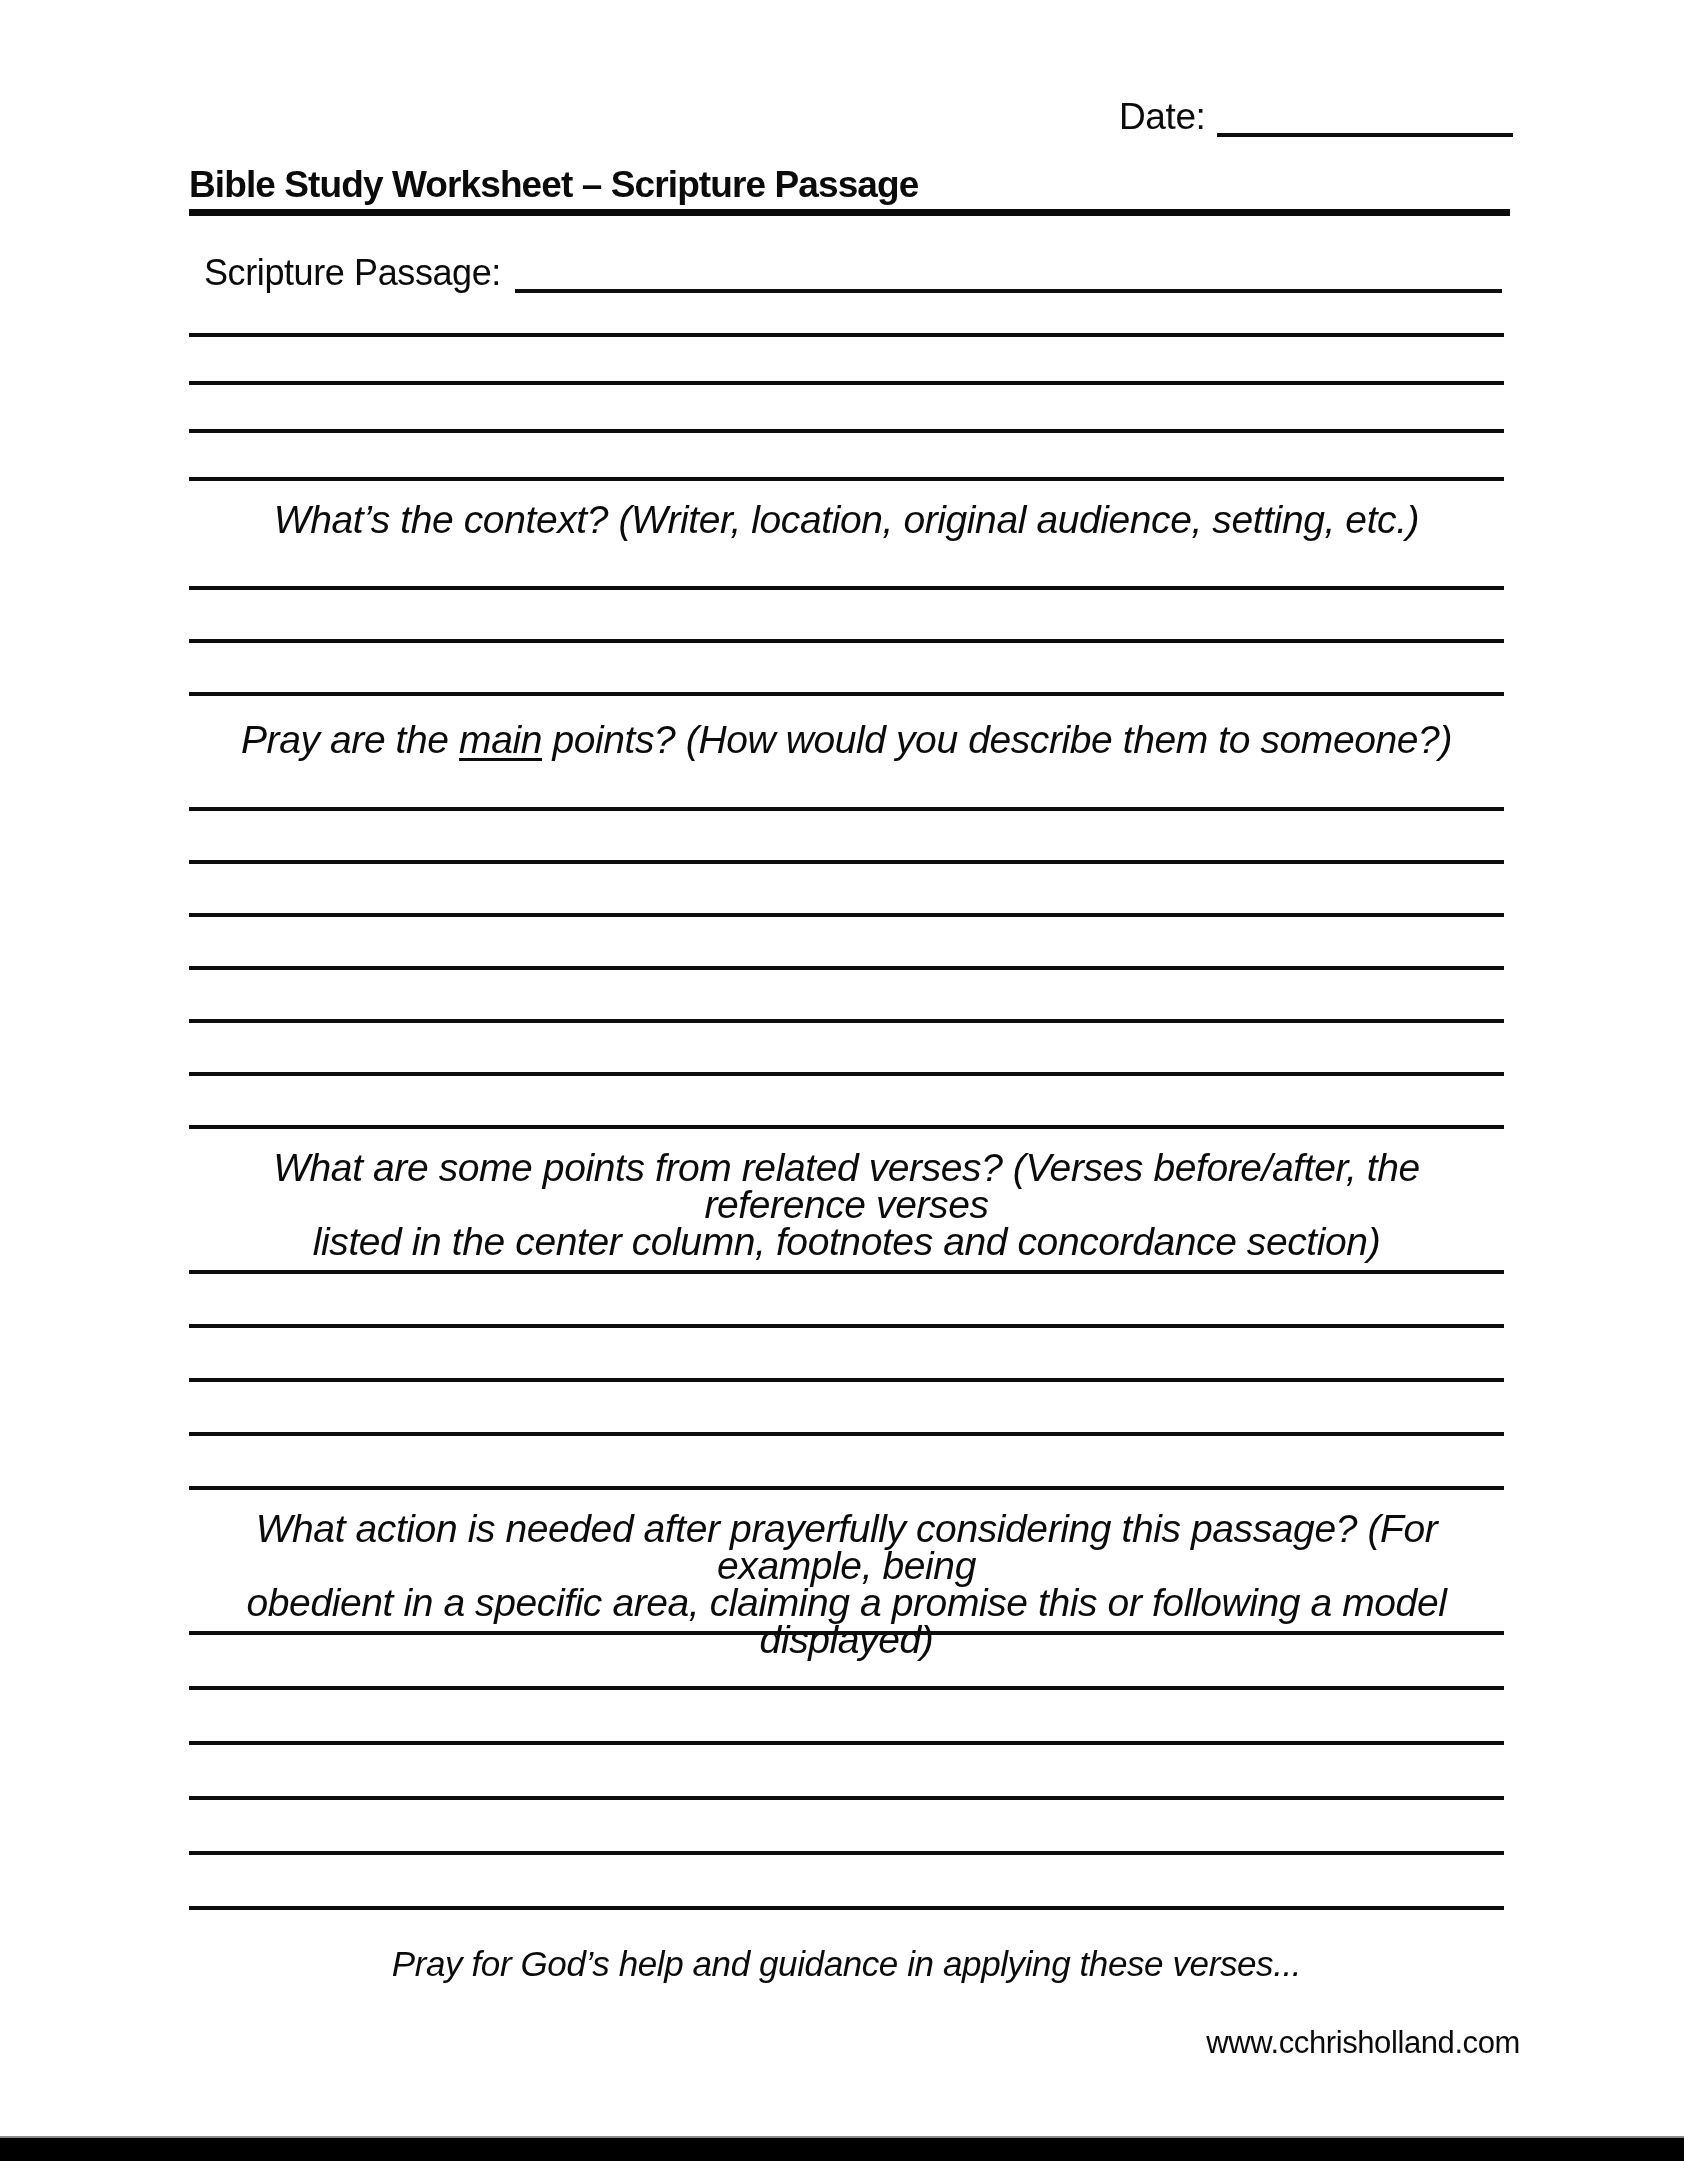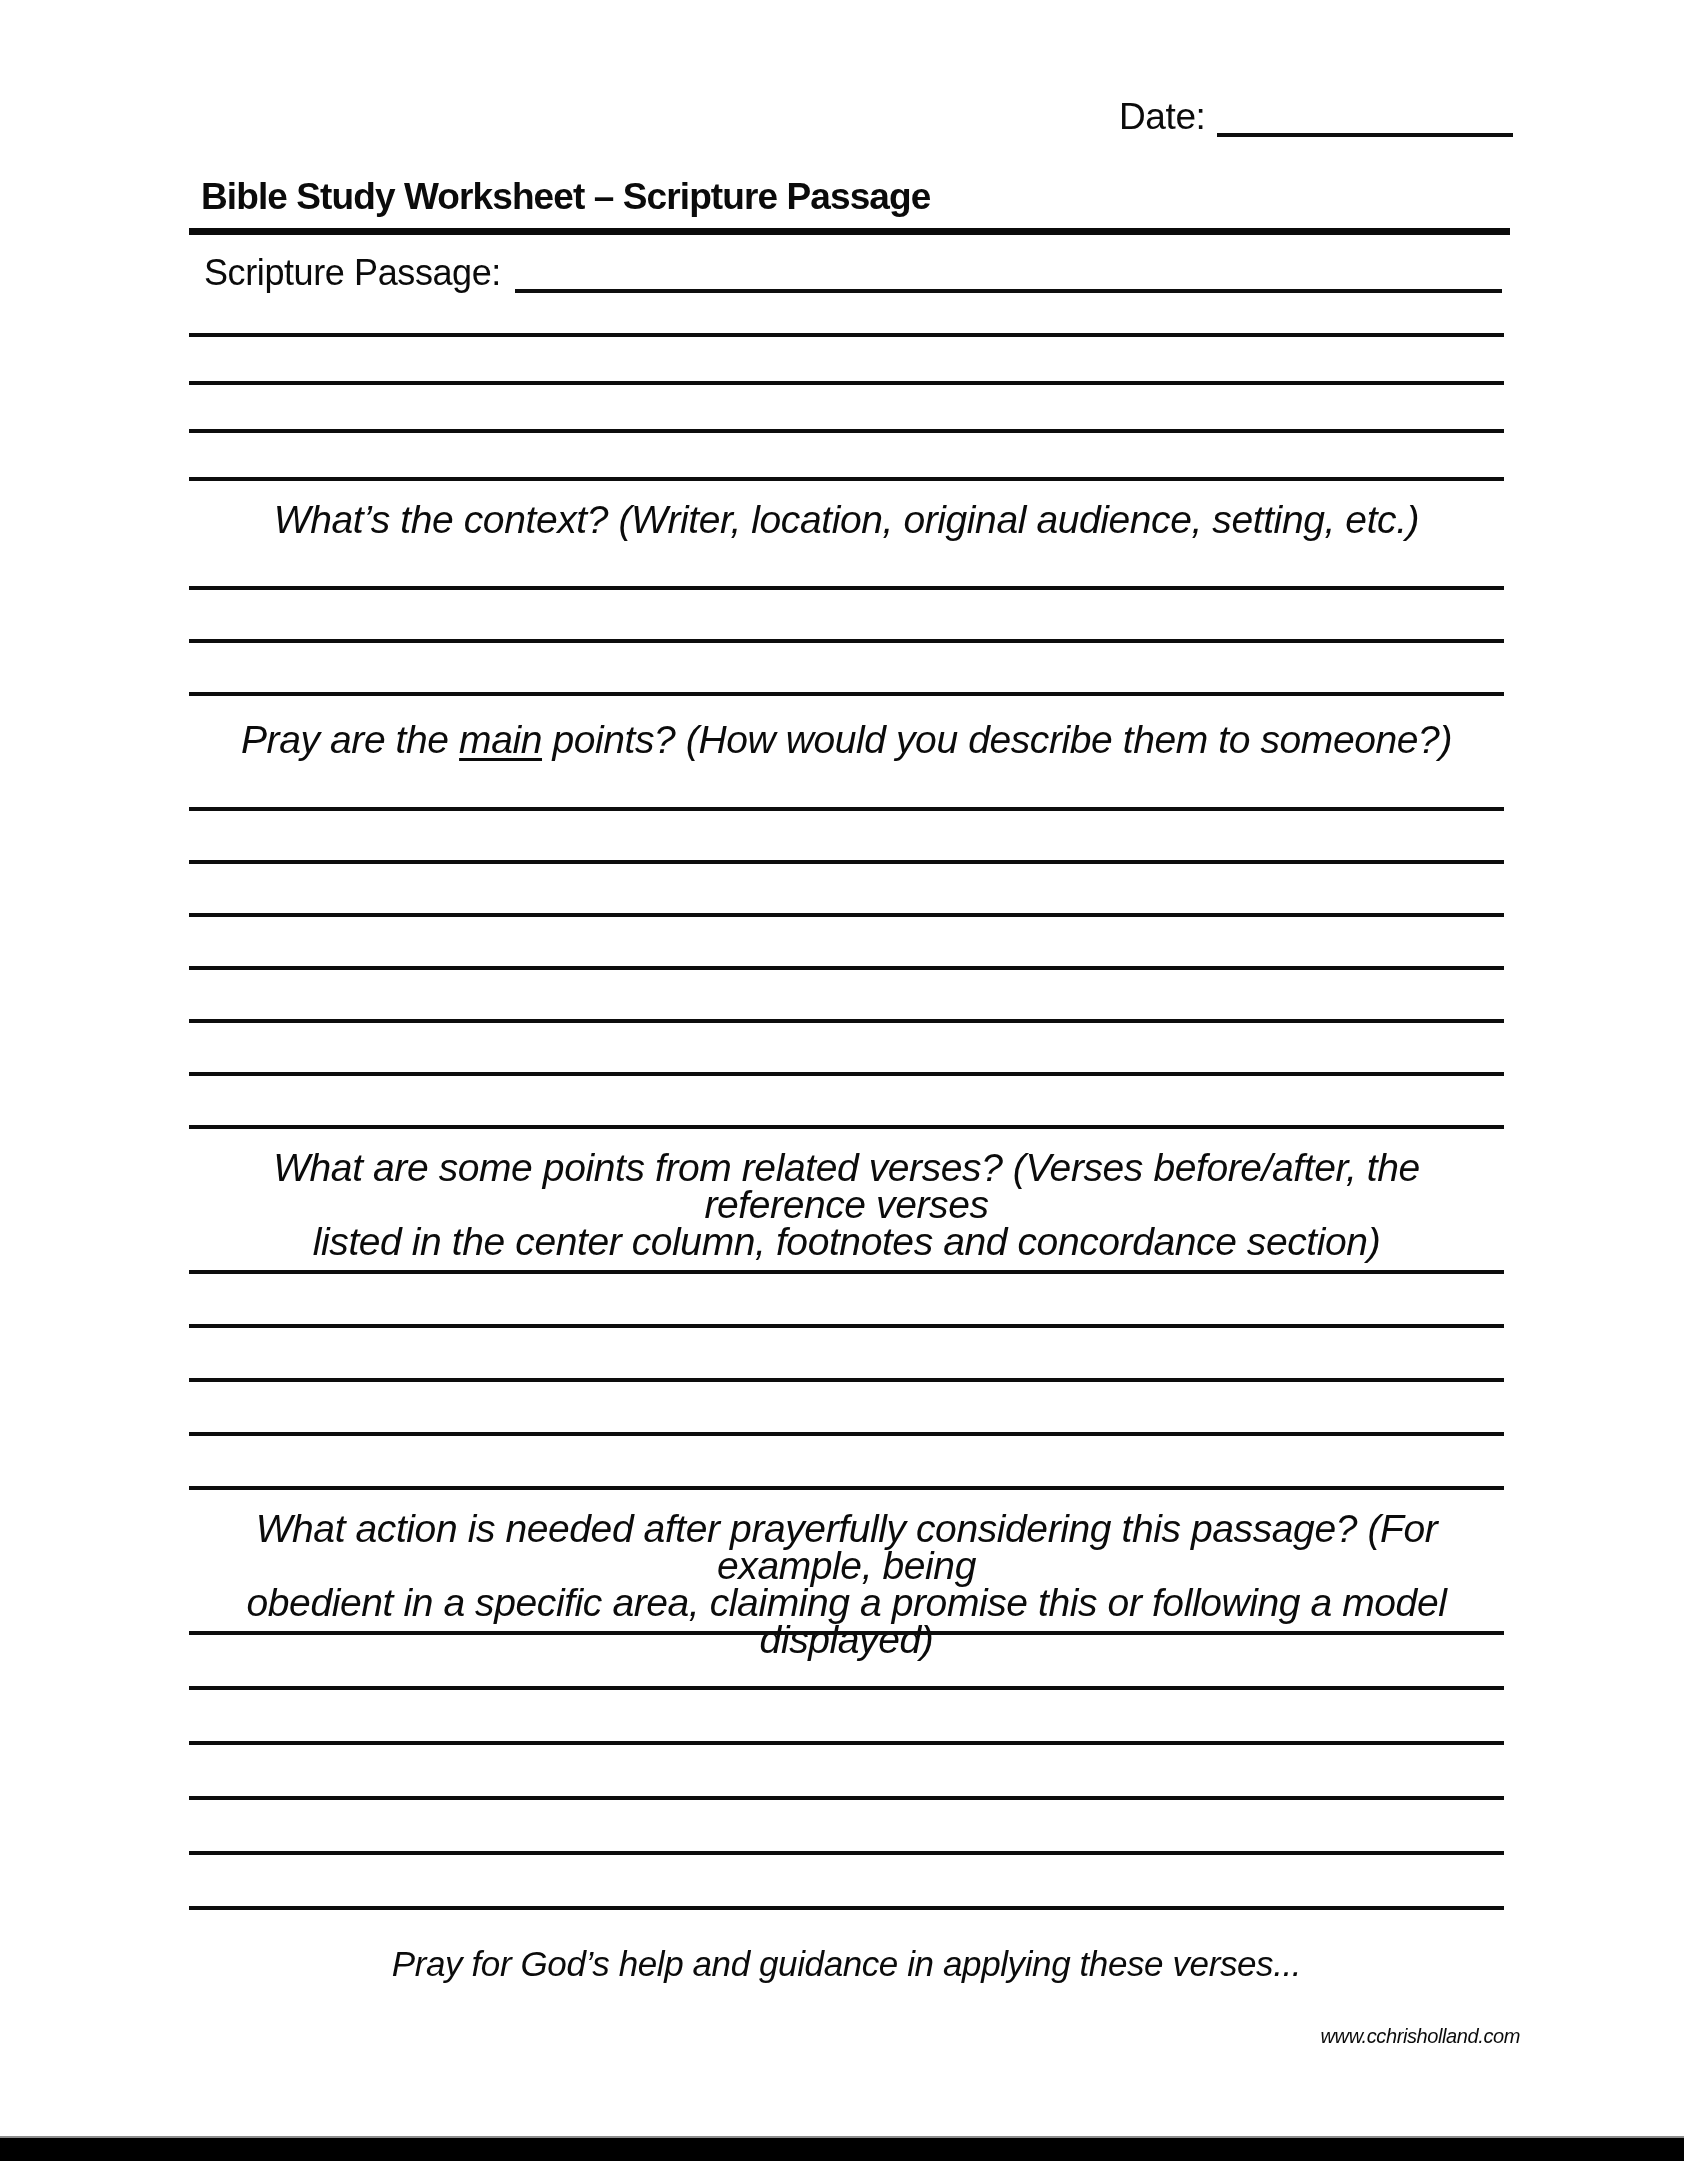--- a/index.html
+++ b/index.html
@@ -9,21 +9,21 @@
     font-family:"Liberation Sans", sans-serif; color:#0b0b0b;
     -webkit-font-smoothing:antialiased;
   }
 
   
   .date-row { position:absolute; top:94px; left:1119px; display:flex; align-items:flex-end; gap:12px; }
   .date-label { font-size:37px; line-height:41px; letter-spacing:-0.4px; }
   .date-line { width:296px; height:39px; border-bottom:4.3px solid #0e0e0e; }
 
   .title-block { position:absolute; top:165px; left:189px; right:175px; }
-  .title-text { font-size:37px; font-weight:bold; line-height:39px; letter-spacing:-0.9px; margin:12px; }
+  .title-text { font-size:37px; font-weight:bold; line-height:39px; letter-spacing:-0.9px; margin:0; }
   .title-rule { margin-top:5.1px; height:6.8px; background:#0b0b0b; }
 
   .sp-row { position:absolute; top:250px; left:204px; right:183px; display:flex; align-items:flex-end; gap:13.6px;text-align:center; }
   .sp-label { font-size:36px; line-height:41px; letter-spacing:-0.4px; white-space:nowrap; }
   .sp-line { flex:1; height:39px; border-bottom:4.3px solid #0e0e0e; }
 
   
   .prompt {
     position:absolute; left:189px; right:181px; text-align:center;
     font-style:italic; font-size:39px; line-height:37px; letter-spacing:-0.4px;
@@ -34,21 +34,21 @@
 
   #sec-0 .lines-area { top:289px; }  #sec-0 .wline { height:44px; }
   #sec-1 .prompt     { top:501px; }  #sec-1 .lines-area { top:537px; }  #sec-1 .wline { height:49px; }
   #sec-2 .prompt     { top:721px; }  #sec-2 .lines-area { top:758px; }  #sec-2 .wline { height:49px; }
   #sec-3 .prompt     { top:1149px; } #sec-3 .lines-area { top:1220px; } #sec-3 .wline { height:50px; }
   #sec-4 .prompt     { top:1510px; } #sec-4 .lines-area { top:1580px; } #sec-4 .wline { height:51px; }
 
   
   .prayer { position:absolute; top:1924px; left:189px; right:181px; text-align:center;
             font-style:italic; font-size:35px; line-height:39px; letter-spacing:-0.4px;margin-top:20px; }
-  .site-url { position:absolute; top:2025px; right:165px; font-size:20px; letter-spacing:-0.4px;font-style:italic; }
+  .site-url { position:absolute; top:2025px; right:165px; font-size:31px; letter-spacing:-0.4px; }
 
   .bottom-bar { position:absolute; left:0; right:0; bottom:0; height:23px;
                 background:#000000; border-top:2.6px solid #8d8d8d; }
 </style>
 </head>
 <body>
 
 <div class="page">
 
   <div class="date-row">

